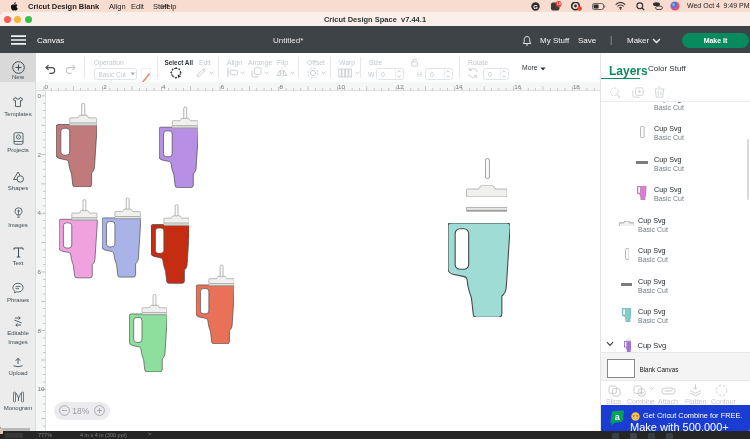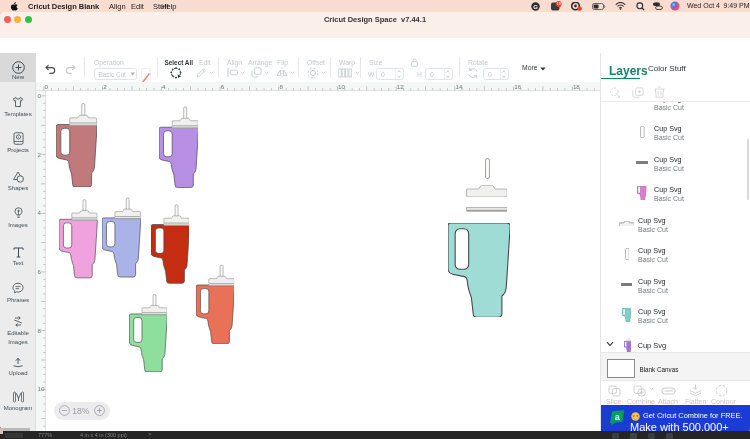--- a/index.html
+++ b/index.html
@@ -4,21 +4,21 @@
 <style>
 *{margin:0;padding:0;box-sizing:border-box}
 html,body{width:750px;height:439px;overflow:hidden;font-family:"Liberation Sans",sans-serif;background:#262626}
 .abs{position:absolute}
 #stage{position:absolute;left:0;top:0;width:750px;height:439px}
 
 #macbar{left:0;top:0;width:750px;height:12px;background:#f8dcd0;font-size:7.5px;color:#1c1c1c}
 #macbar .mi{position:absolute;top:1.5px}
 
 #win{left:0;top:12px;width:750px;height:418.5px;background:#fff;border-radius:5px 0 2px 6px;overflow:hidden}
-#titlebar{left:0;top:0;width:750px;height:26px;background:#fbefe9}
+#titlebar{left:0;top:0;width:750px;height:18px;background:#fbefe9}
 .tl{position:absolute;top:4px;width:7px;height:7px;border-radius:50%}
 #apphdr{left:0;top:14px;width:750px;height:27px;background:#3e4347}
 
 #sidebar{left:0;top:41px;width:36px;height:377.5px;background:#ececec;border-right:1px solid #dcdcdc}
 .sbitem{position:absolute;left:0;width:36px;text-align:center;color:#3f4b52}
 .sblabel{font-size:6px;color:#3f4b52}
 
 #toolbar{left:36px;top:41px;width:564px;height:29px;background:#fff}
 .tlabel{position:absolute;font-size:6.8px;color:#c2c9ce;white-space:nowrap}
 .tdark{color:#30363a}
@@ -117,20 +117,39 @@
   </div>
 
   <div class="abs" style="left:0;top:12px;width:12px;height:12px;background:#f3d7cb"></div>
 
   <div id="win" class="abs">
     <div id="titlebar" class="abs">
       <span class="tl" style="left:3.5px;background:#f35f57"></span>
       <span class="tl" style="left:14px;background:#f6b43e"></span>
       <span class="tl" style="left:24.5px;background:#35c148"></span>
       <div class="abs" style="width:750px;text-align:center;top:3px;font-size:7.5px;color:#333;font-weight:bold">Cricut Design Space&nbsp;&nbsp;v7.44.1</div>
+    </div>
+    <div id="apphdr" class="abs">
+      <svg class="abs" style="left:11px;top:9px" width="15" height="10" viewBox="0 0 15 10">
+        <path d="M0,1.2 H15 M0,5 H15 M0,8.8 H15" stroke="#f2f2f2" stroke-width="1.7"></path>
+      </svg>
+      <span class="abs" style="left:37px;top:10px;font-size:8px;color:#fff">Canvas</span>
+      <span class="abs" style="left:273px;top:10px;font-size:8px;color:#e9e9e9">Untitled*</span>
+      <svg class="abs" style="left:521px;top:8.5px" width="12" height="12" viewBox="0 0 24 24">
+        <path d="M12,3 C8.7,3 6.5,5.5 6.5,9 L6.5,13.5 L4.5,17 L19.5,17 L17.5,13.5 L17.5,9 C17.5,5.5 15.3,3 12,3 Z" fill="none" stroke="#f2f2f2" stroke-width="1.8"></path>
+        <path d="M10,19.5 Q12,21.5 14,19.5" fill="none" stroke="#f2f2f2" stroke-width="1.8"></path>
+      </svg>
+      <span class="abs" style="left:540px;top:10px;font-size:8px;color:#f2f2f2">My Stuff</span>
+      <span class="abs" style="left:578px;top:10px;font-size:8px;color:#f2f2f2">Save</span>
+      <span class="abs" style="left:610px;top:9px;font-size:8.5px;color:#9aa0a3">|</span>
+      <span class="abs" style="left:627px;top:10px;font-size:8px;color:#f2f2f2">Maker</span>
+      <svg class="abs" style="left:652px;top:12px" width="9" height="6" viewBox="0 0 9 6">
+        <path d="M1,1 L4.5,4.5 L8,1" fill="none" stroke="#f2f2f2" stroke-width="1.3"></path>
+      </svg>
+      <div class="abs" style="left:682px;top:7px;width:67px;height:15px;background:#088a5f;border-radius:8px;text-align:center;line-height:15px;font-size:7px;font-weight:bold;color:#fff">Make It</div>
     </div>
     <div id="sidebar" class="abs">
       <div class="abs" style="left:0;top:0;width:36px;height:29px;background:#d9d9d9"></div>
       <svg class="abs" style="left:11.5px;top:8px" width="13" height="13" viewBox="0 0 13 13">
           <circle cx="6.5" cy="6.5" r="5.8" fill="none" stroke="#3f4b52" stroke-width="1"></circle>
           <path d="M6.5,3.5 V9.5 M3.5,6.5 H9.5" stroke="#3f4b52" stroke-width="1"></path>
         </svg>
       <div class="sbitem sblabel" style="top:20.5px">New</div>
       <svg class="abs" style="left:12px;top:43px" width="12" height="12" viewBox="0 0 24 24">
           <path d="M8,3 Q8,6.5 12,6.5 Q16,6.5 16,3 L21,5.5 L19.2,10 L17,9.2 L17,21 L7,21 L7,9.2 L4.8,10 L3,5.5 Z" fill="none" stroke="#3f4b52" stroke-width="1.7"></path>

